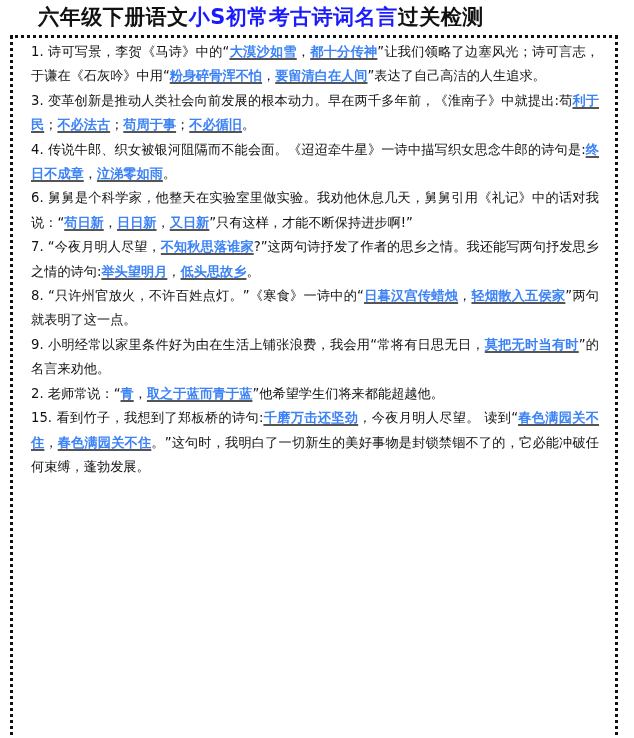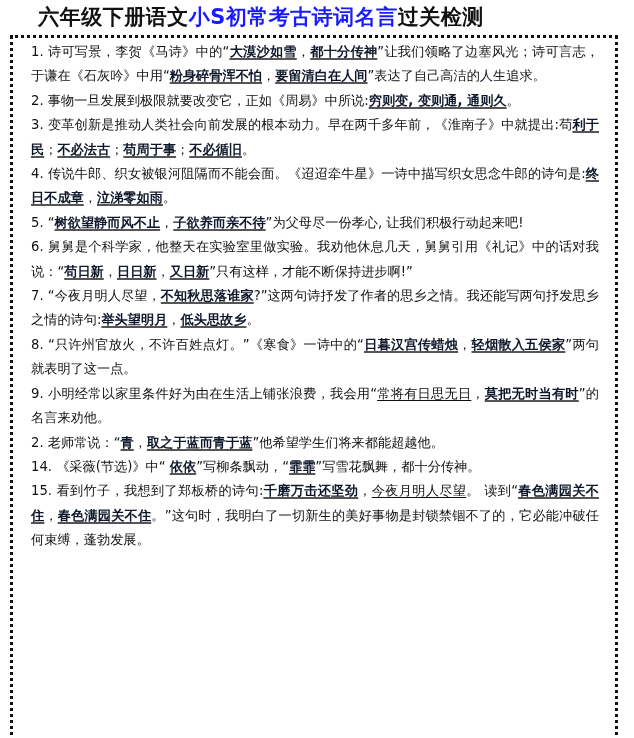--- a/index.html
+++ b/index.html
@@ -6,37 +6,34 @@
   body { width: 634px; height: 738px; overflow: hidden; position: relative;
          font-family: "DejaVu Sans", "Liberation Sans", sans-serif; color: #111; }
   .title { position: absolute; left: 0; top: 2px; width: 522px; text-align: center;
            font-size: 21px; font-weight: bold; letter-spacing: 0.5px; line-height: 30px; }
   .title .blue { color: #1a1aff; }
   .frame { position: absolute; left: 10px; top: 35px; width: 608px; height: 720px;
            border: 3px dotted #111; border-bottom: none; box-sizing: border-box; }
   .content { position: absolute; left: 31px; top: 40px; width: 568px;
              font-size: 13.2px; line-height: 24.4px; }
   .para { margin: 0; padding: 0; text-align: justify; }
-  .hl { color: #0f172a; font-weight: bold; text-decoration: underline;
+  .hl { color: #3b82f6; font-weight: bold; text-decoration: underline;
         text-decoration-color: #555; text-decoration-thickness: 2px; text-underline-offset: 2px; }
-  .ul { text-decoration: underline; text-underline-offset: 2px; }
+  .ul { text-underline-offset: 2px; }
 </style>
 </head>
 <body>
 
 <div class="title"><span>六年级下册语文</span><span class="blue">小S初常考古诗词名言</span><span>过关检测</span></div>
 
 <div class="frame"></div>
 
 <div class="content" id="content">
     <p class="para"><span>1. 诗可写景，李贺《马诗》中的“</span><span class="hl">大漠沙如雪</span><span>，</span><span class="hl">都十分传神</span><span>”让我们领略了边塞风光；诗可言志，于谦在《石灰吟》中用“</span><span class="hl">粉身碎骨浑不怕</span><span>，</span><span class="hl">要留清白在人间</span><span>”表达了自己高洁的人生追求。</span></p>
-    <p class="para"><span>2. 事物一旦发展到极限就要改变它，正如《周易》中所说:</span><span class="hl">穷则变, 变则通, 通则久</span><span>。</span></p>
     <p class="para"><span>3. 变革创新是推动人类社会向前发展的根本动力。早在两千多年前，《淮南子》中就提出:苟</span><span class="hl">利于民</span><span>；</span><span class="hl">不必法古</span><span>；</span><span class="hl">苟周于事</span><span>；</span><span class="hl">不必循旧</span><span>。</span></p>
     <p class="para"><span>4. 传说牛郎、织女被银河阻隔而不能会面。《迢迢牵牛星》一诗中描写织女思念牛郎的诗句是:</span><span class="hl">终日不成章</span><span>，</span><span class="hl">泣涕零如雨</span><span>。</span></p>
-    <p class="para"><span>5. “</span><span class="hl">树欲望静而风不止</span><span>，</span><span class="hl">子欲养而亲不待</span><span>”为父母尽一份孝心, 让我们积极行动起来吧!</span></p>
     <p class="para"><span>6. 舅舅是个科学家，他整天在实验室里做实验。我劝他休息几天，舅舅引用《礼记》中的话对我说：“</span><span class="hl">苟日新</span><span>，</span><span class="hl">日日新</span><span>，</span><span class="hl">又日新</span><span>”只有这样，才能不断保持进步啊!”</span></p>
     <p class="para"><span>7. “今夜月明人尽望，</span><span class="hl">不知秋思落谁家</span><span>?”这两句诗抒发了作者的思乡之情。我还能写两句抒发思乡之情的诗句:</span><span class="hl">举头望明月</span><span>，</span><span class="hl">低头思故乡</span><span>。</span></p>
     <p class="para"><span>8. “只许州官放火，不许百姓点灯。”《寒食》一诗中的“</span><span class="hl">日暮汉宫传蜡烛</span><span>，</span><span class="hl">轻烟散入五侯家</span><span>”两句就表明了这一点。</span></p>
     <p class="para"><span>9. 小明经常以家里条件好为由在生活上铺张浪费，我会用“</span><span class="ul">常将有日思无日</span><span>，</span><span class="hl">莫把无时当有时</span><span>”的名言来劝他。</span></p>
     <p class="para"><span>2. 老师常说：“</span><span class="hl">青</span><span>，</span><span class="hl">取之于蓝而青于蓝</span><span>”他希望学生们将来都能超越他。</span></p>
-    <p class="para"><span>14. 《采薇(节选)》中“ </span><span class="hl">依依</span><span>”写柳条飘动，“</span><span class="hl">霏霏</span><span>”写雪花飘舞，都十分传神。</span></p>
     <p class="para"><span>15. 看到竹子，我想到了郑板桥的诗句:</span><span class="hl">千磨万击还坚劲</span><span>，</span><span class="ul">今夜月明人尽望</span><span>。 读到“</span><span class="hl">春色满园关不住</span><span>，</span><span class="hl">春色满园关不住</span><span>。”这句时，我明白了一切新生的美好事物是封锁禁锢不了的，它必能冲破任何束缚，蓬勃发展。</span></p>
   </div>
 
 </body></html>

